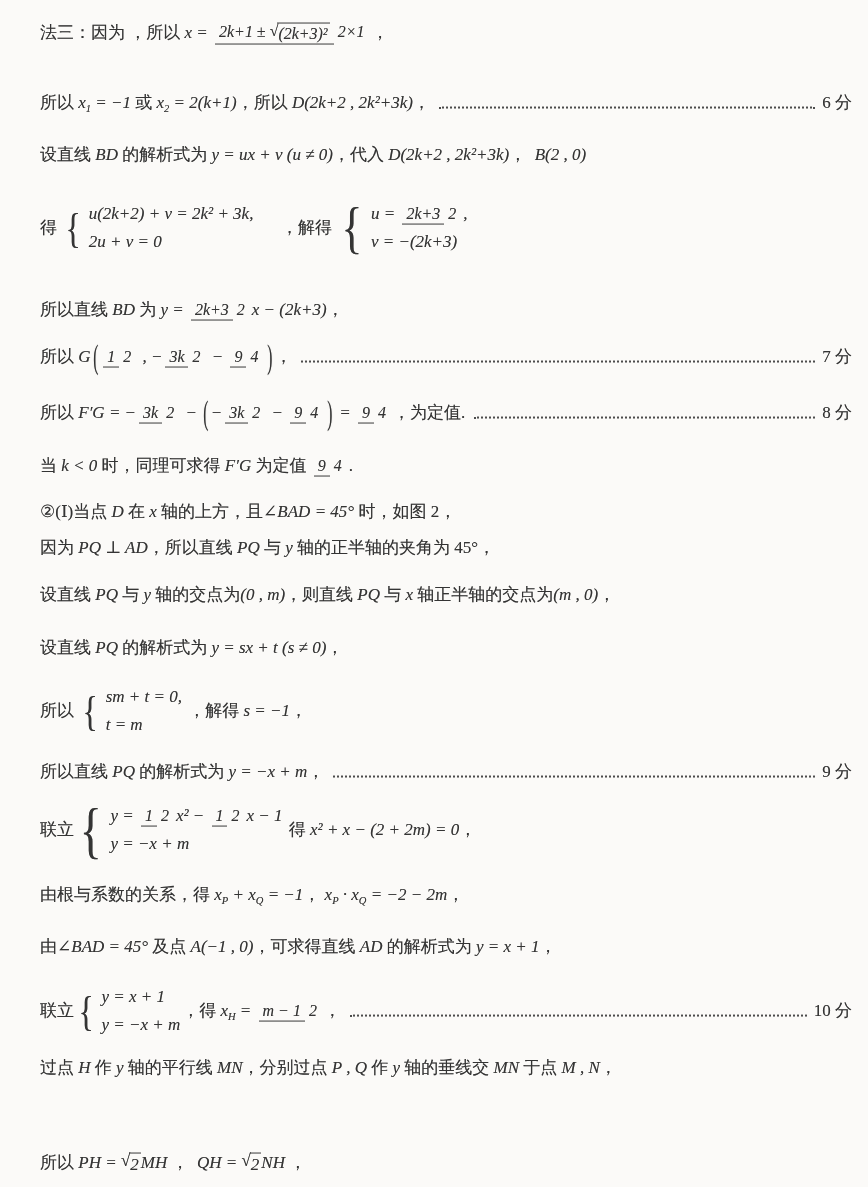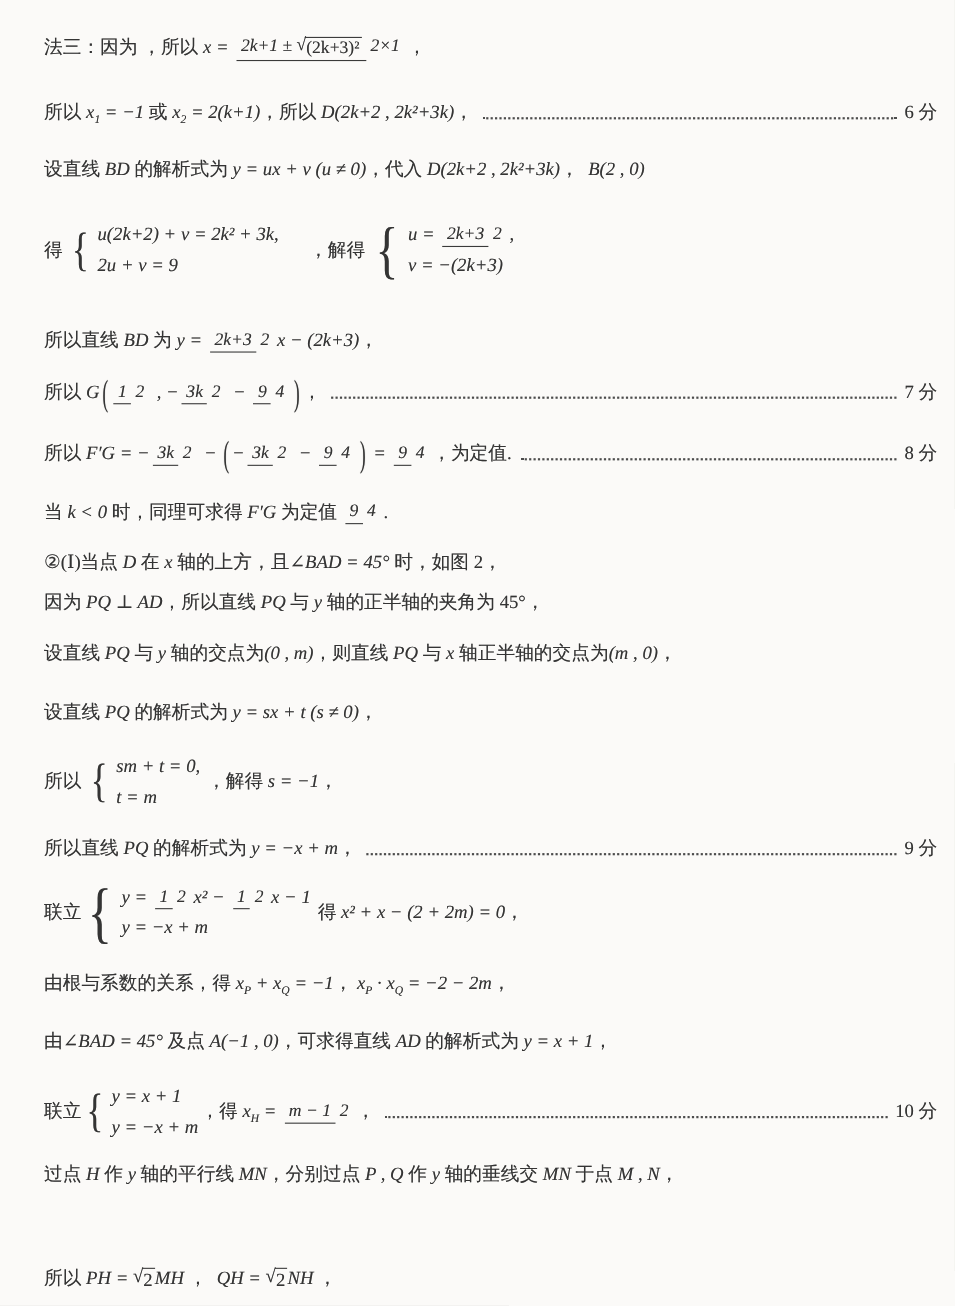--- a/index.html
+++ b/index.html
@@ -31,21 +31,21 @@
     display:inline-flex;flex-direction:row;
     vertical-align:middle;text-align:center;
     margin:0 3px;font-size:.94em;line-height:1.25;
   }
   .frac .num{display:block;border-bottom:1.4px solid #3a3a3a;padding:0 4px;white-space:pre;}
   .frac .den{display:block;padding:0 4px;white-space:pre;}
   .frac .num > span,.frac .den > span{white-space:pre;}
   
   .sqrt{display:inline-flex;align-items:flex-start;line-height:1.15;}
   .sqrt .rad{font-style:normal;line-height:1.1;transform:translateY(-1px);}
-  .sqrt .vinc{border-top:1.4px solid #3a3a3a;padding:1px 2px 0 1px;margin-left:-1px;}
+  .sqrt .vinc{border-top:1.4px solid #3a3a3a;padding:1px 2px 0 1px;margin-left:-1px;font-style:italic;}
   
   .cases{display:inline-flex;align-items:center;margin:0 2px;}
   .cases .brace{
     line-height:0;font-weight:400;margin-right:5px;
     transform:scaleX(.75);transform-origin:center;
     font-family:"Liberation Serif","DejaVu Serif",serif;
   }
   .cases .rows{display:inline-flex;flex-direction:column;gap:5px;align-items:flex-start;}
   .cases .row{display:flex;align-items:center;}
   .cases .row > span{white-space:pre;}
@@ -60,21 +60,21 @@
     border-bottom:2.2px dotted #4c4c4c;
     margin:0 7px 0 9px;align-self:center;
     position:relative;top:5px;
   }
   .score{white-space:pre;}
 </style>
 </head>
 <body>
 
 <div class="page">
-  <div class="line" style="top:44px">
+  <div class="line" style="top:33px">
       <span class="tx">法三：因为 </span>
       <span class="tx">，所以 </span>
       <span class="mi">x = </span>
       <span class="frac"><span class="num"><span class="mi">2k+1 ± </span><span class="sqrt"><span class="rad">√</span><span class="vinc">(2k+3)²</span></span></span><span class="den"><span class="mi">2×1</span></span></span>
       <span class="tx">，</span>
     </div>
   <div class="line" style="top:103px">
       <span class="tx">所以 </span>
       <span class="mi">x<sub>1</sub></span>
       <span class="mi"> = −1 </span>
@@ -92,21 +92,21 @@
       <span class="mi">BD</span>
       <span class="tx"> 的解析式为 </span>
       <span class="mi">y = ux + v (u ≠ 0)</span>
       <span class="tx">，代入 </span>
       <span class="mi">D(2k+2 , 2k²+3k)</span>
       <span class="tx">，  </span>
       <span class="mi">B(2 , 0)</span>
     </div>
   <div class="line" style="top:228px">
       <span class="tx">得 </span>
-      <span class="cases"><span class="brace" style="font-size: 2.5em;">{</span><span class="rows"><span class="row"><span class="mi">u(2k+2) + v = 2k² + 3k,</span></span><span class="row"><span class="mi">2u + v = 9</span></span></span></span>
+      <span class="cases"><span class="brace" style="font-size: 2.5em;">{</span><span class="rows"><span class="row"><span class="mi">u(2k+2) + v = 2k² + 3k,</span></span><span class="row"><span class="mi">2u + v = 0</span></span></span></span>
       <span class="tx">      ，解得 </span>
       <span class="cases"><span class="brace" style="font-size: 3.4em;">{</span><span class="rows"><span class="row"><span class="mi">u = </span><span class="frac"><span class="num"><span class="mi">2k+3</span></span><span class="den"><span class="mi">2</span></span></span><span class="mi">,</span></span><span class="row"><span class="mi">v = −(2k+3)</span></span></span></span>
     </div>
   <div class="line" style="top:310px">
       <span class="tx">所以直线 </span>
       <span class="mi">BD</span>
       <span class="tx"> 为 </span>
       <span class="mi">y = </span>
       <span class="frac"><span class="num"><span class="mi">2k+3</span></span><span class="den"><span class="mi">2</span></span></span>
       <span class="mi">x − (2k+3)</span>

